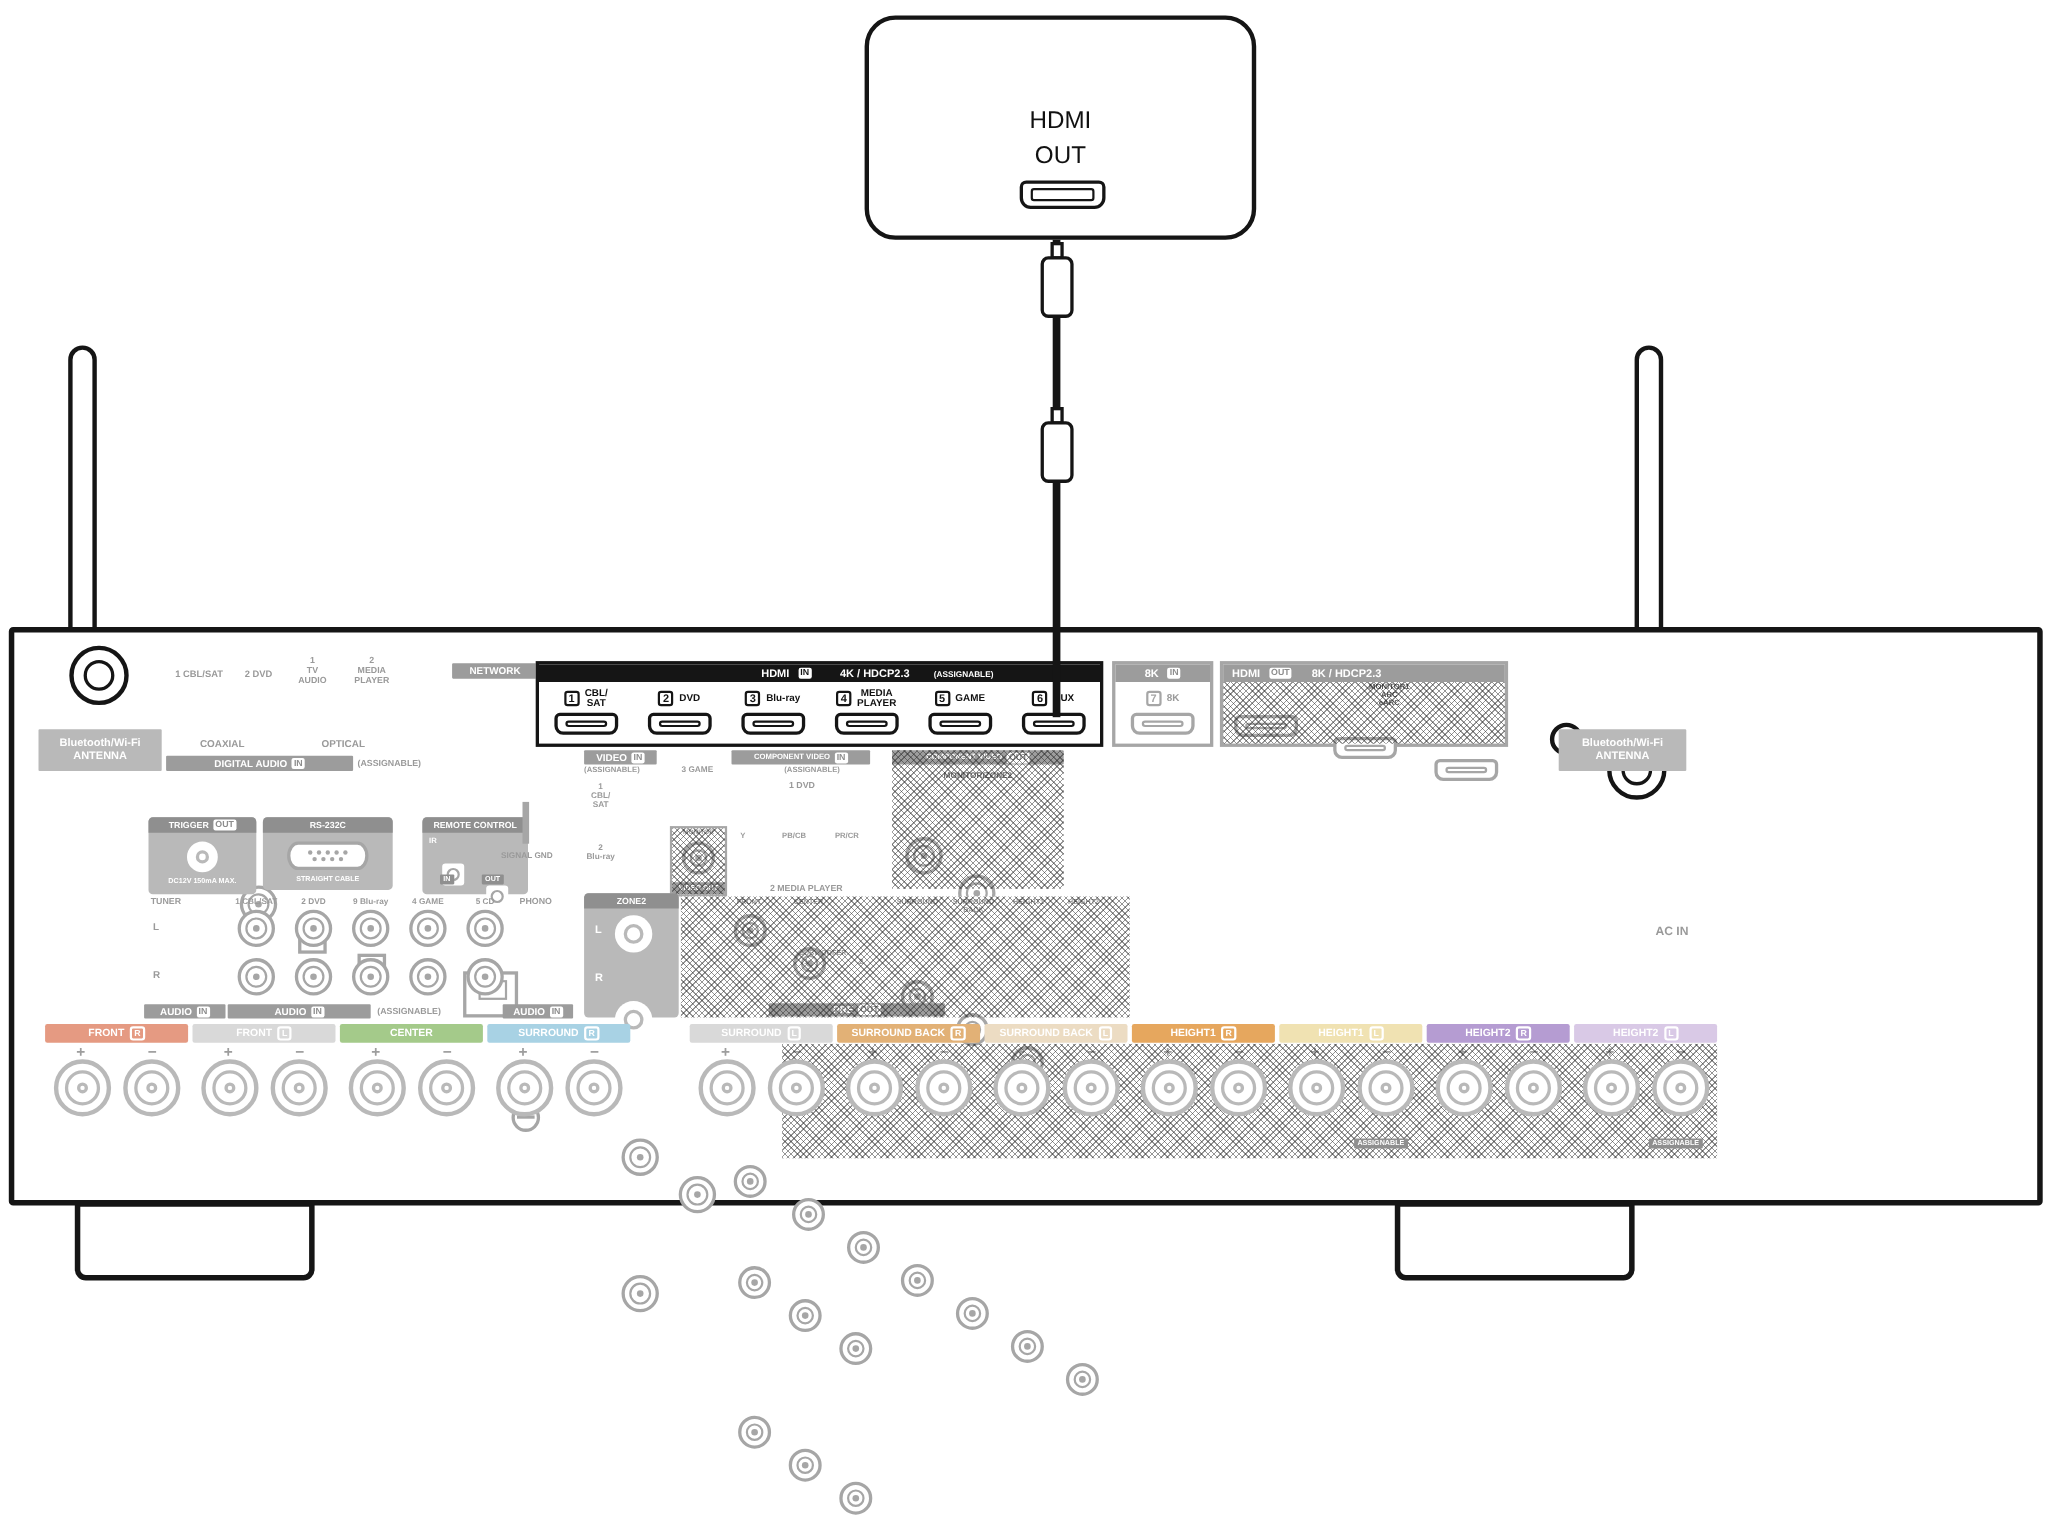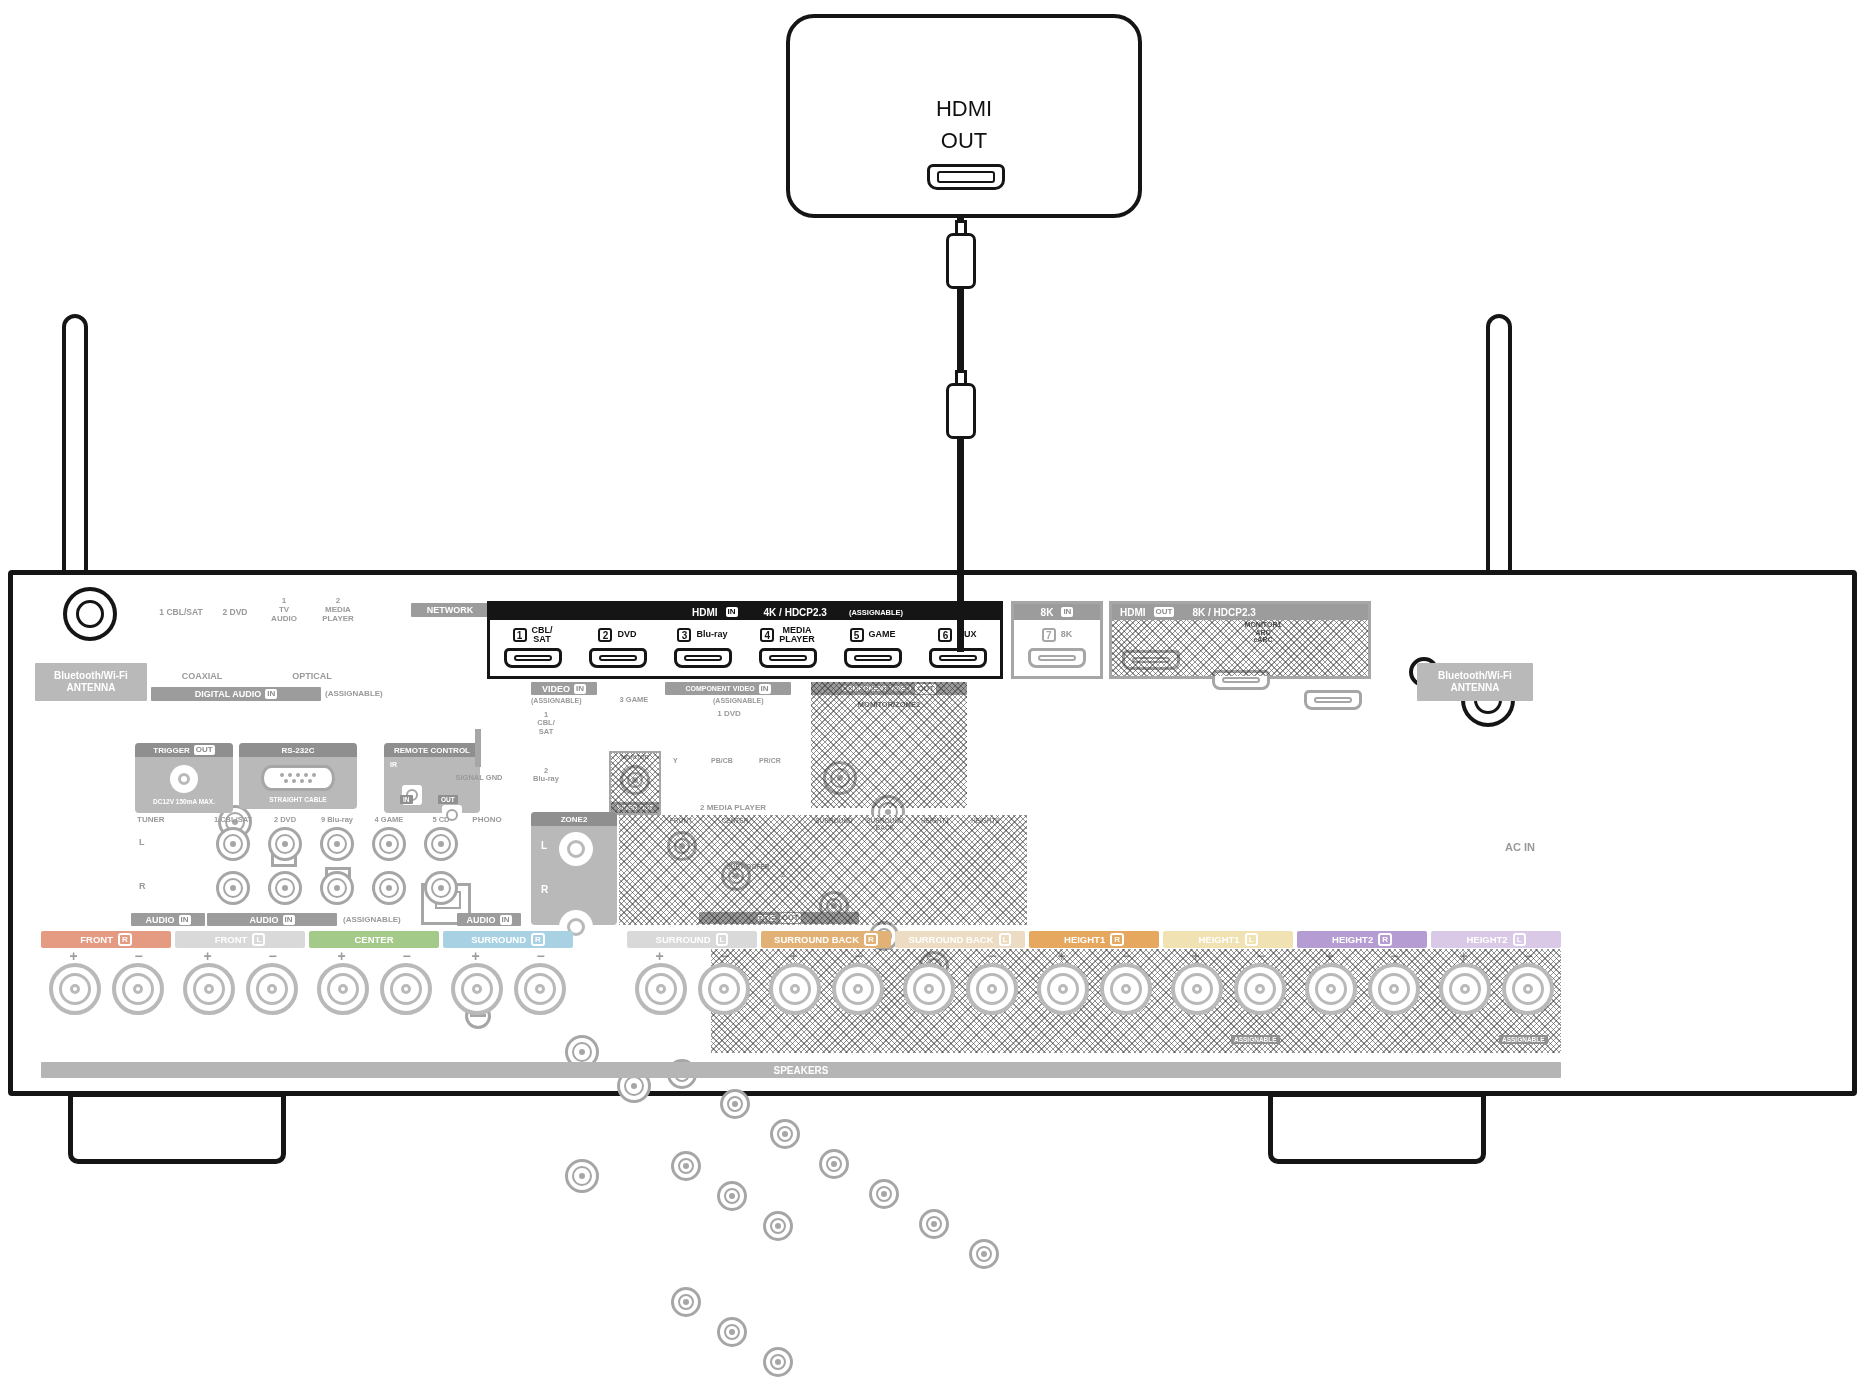--- a/index.html
+++ b/index.html
@@ -576,21 +576,20 @@
           <div class="sp-marks">
             <span>+</span>
             <span>−</span>
           </div>
           <div class="sp-posts">
             <div class="post"></div>
             <div class="post"></div>
           </div>
         </div>
       </div>
-    <div class="abs band" style="left:28px;top:487px;width:1520px;height:16px;font-size:10px;background:#b5b5b5">SPEAKERS</div>
 
   </div>
 
   <div id="cam" class="abs">
     <div class="plabel" style="top:78px">HDMI</div>
     <div class="plabel" style="top:110px">OUT</div>
     <div class="hport big" style="position:absolute;left:137px;top:146px"></div>
   </div>
 
   <div class="abs cableline" style="left:957px;top:218px;height:434px"></div>

